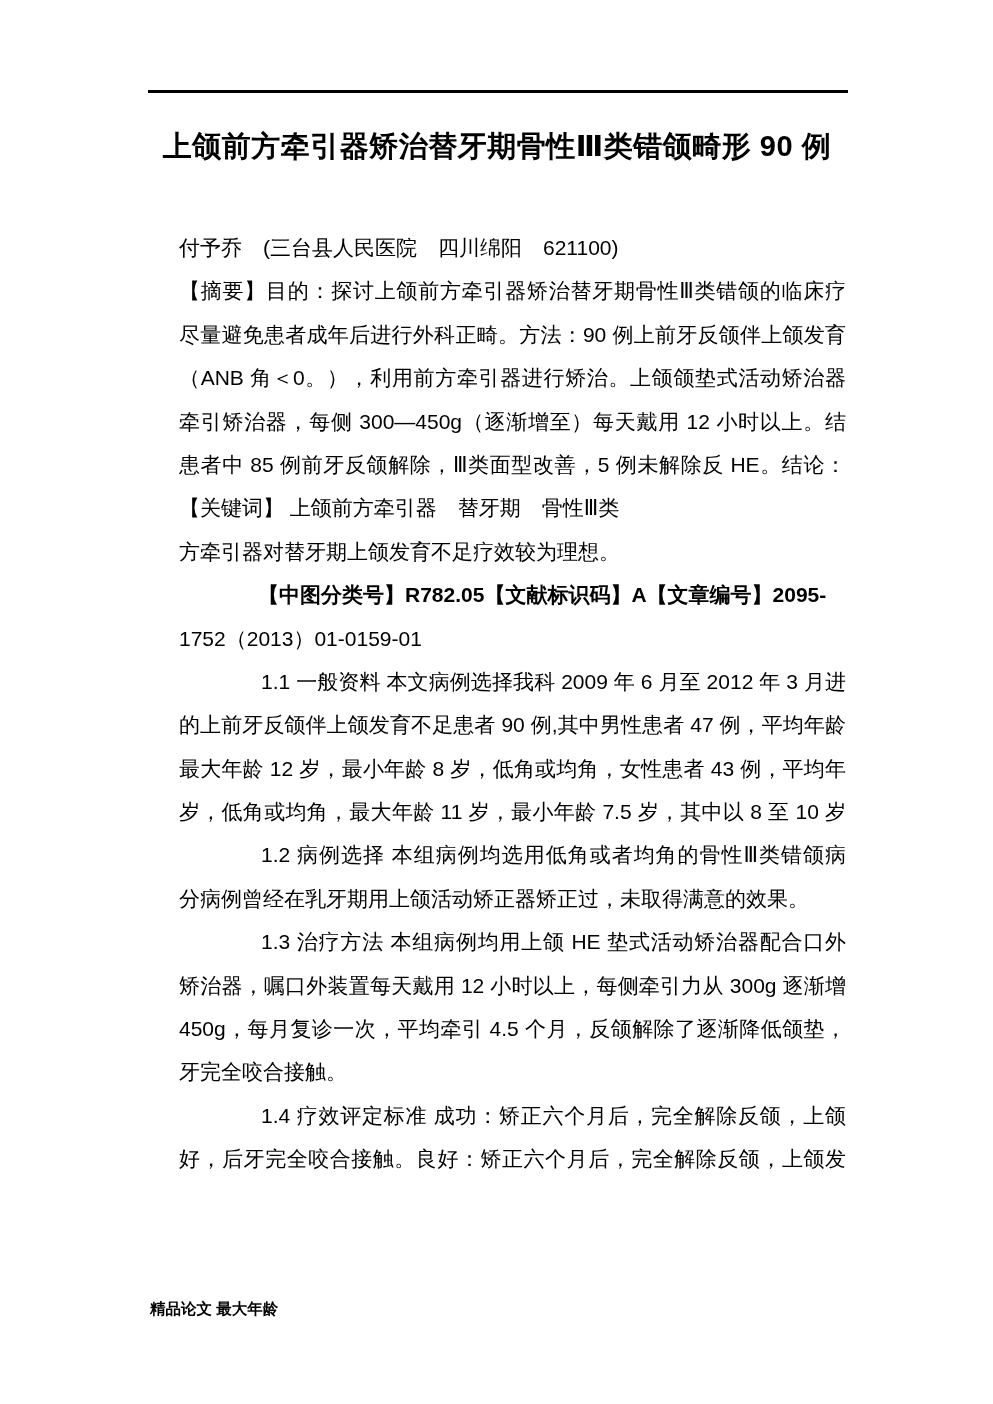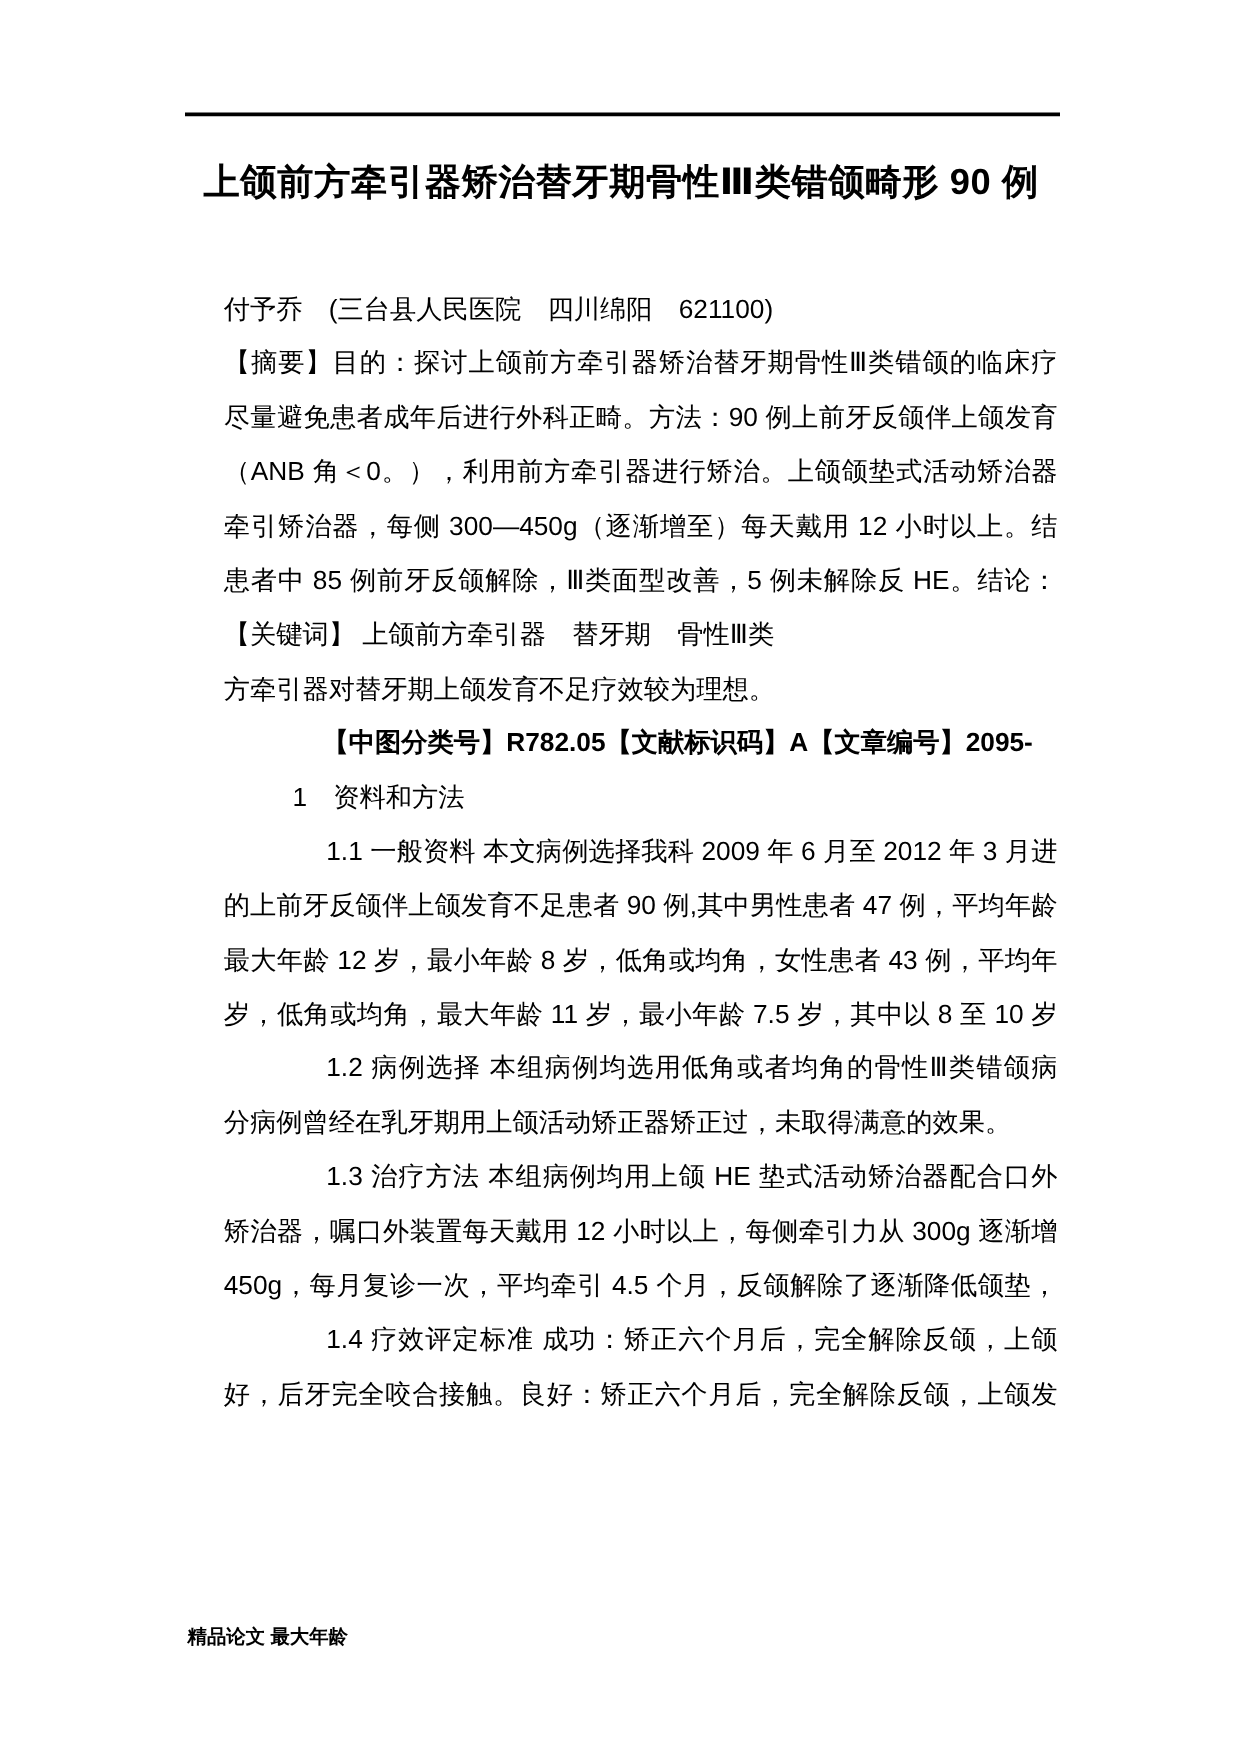--- a/index.html
+++ b/index.html
@@ -75,27 +75,28 @@
   <div class="flow">
       <div class="line">付予乔　(三台县人民医院　四川绵阳　621100)</div>
       <div class="line j">【摘要】目的：探讨上颌前方牵引器矫治替牙期骨性Ⅲ类错颌的临床疗效，以</div>
       <div class="line j">尽量避免患者成年后进行外科正畸。方法：90 例上前牙反颌伴上颌发育不足</div>
       <div class="line j">（ANB 角＜0。），利用前方牵引器进行矫治。上颌颌垫式活动矫治器配合口外前</div>
       <div class="line j">牵引矫治器，每侧 300—450g（逐渐增至）每天戴用 12 小时以上。结果：90 例</div>
       <div class="line j">患者中 85 例前牙反颌解除，Ⅲ类面型改善，5 例未解除反 HE。结论：上颌前</div>
       <div class="line">【关键词】 上颌前方牵引器　替牙期　骨性Ⅲ类</div>
       <div class="line">方牵引器对替牙期上颌发育不足疗效较为理想。</div>
       <div class="line ind-clc">【中图分类号】R782.05【文献标识码】A【文章编号】2095-</div>
-      <div class="line ind-h">1　资料和方法</div>
+      <div class="line">1752（2013）01-0159-01</div>
       <div class="line ind-p j">1.1 一般资料 本文病例选择我科 2009 年 6 月至 2012 年 3 月进行治疗</div>
       <div class="line j">的上前牙反颌伴上颌发育不足患者 90 例,其中男性患者 47 例，平均年龄 9.5 岁，</div>
       <div class="line j">最大年龄 12 岁，最小年龄 8 岁，低角或均角，女性患者 43 例，平均年龄 9.6</div>
       <div class="line j">岁，低角或均角，最大年龄 11 岁，最小年龄 7.5 岁，其中以 8 至 10 岁病例最</div>
       <div class="line ind-p j">1.2 病例选择 本组病例均选用低角或者均角的骨性Ⅲ类错颌病人，部</div>
       <div class="line">分病例曾经在乳牙期用上颌活动矫正器矫正过，未取得满意的效果。</div>
       <div class="line ind-p j">1.3 治疗方法 本组病例均用上颌 HE 垫式活动矫治器配合口外前牵引</div>
       <div class="line j">矫治器，嘱口外装置每天戴用 12 小时以上，每侧牵引力从 300g 逐渐增加至</div>
       <div class="line j">450g，每月复诊一次，平均牵引 4.5 个月，反颌解除了逐渐降低颌垫，直至后</div>
+      <div class="line">牙完全咬合接触。</div>
       <div class="line ind-p j">1.4 疗效评定标准 成功：矫正六个月后，完全解除反颌，上颌发育良</div>
       <div class="line j">好，后牙完全咬合接触。良好：矫正六个月后，完全解除反颌，上颌发育有所</div>
     </div>
   <div class="page-footer">精品论文 最大年龄</div>
 </div>
 
 </body></html>

